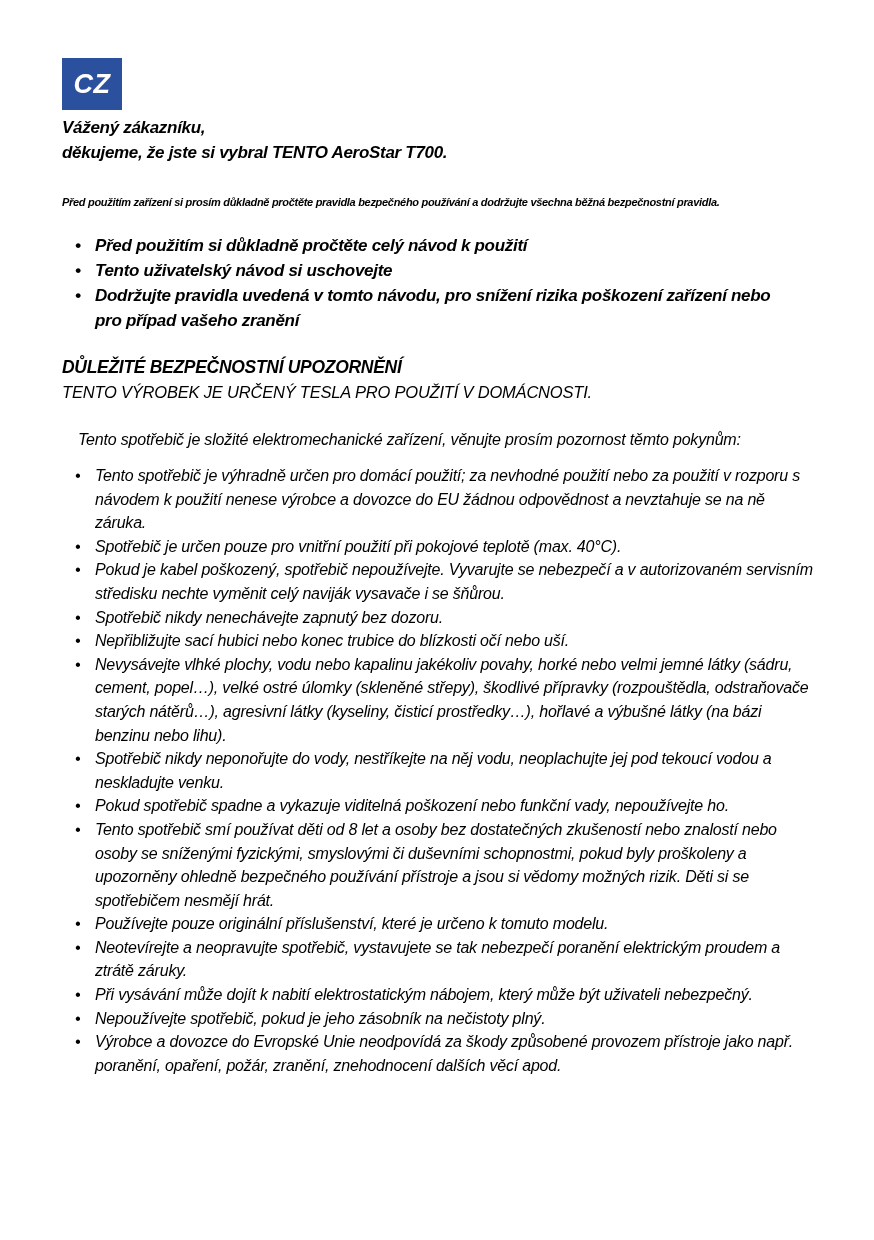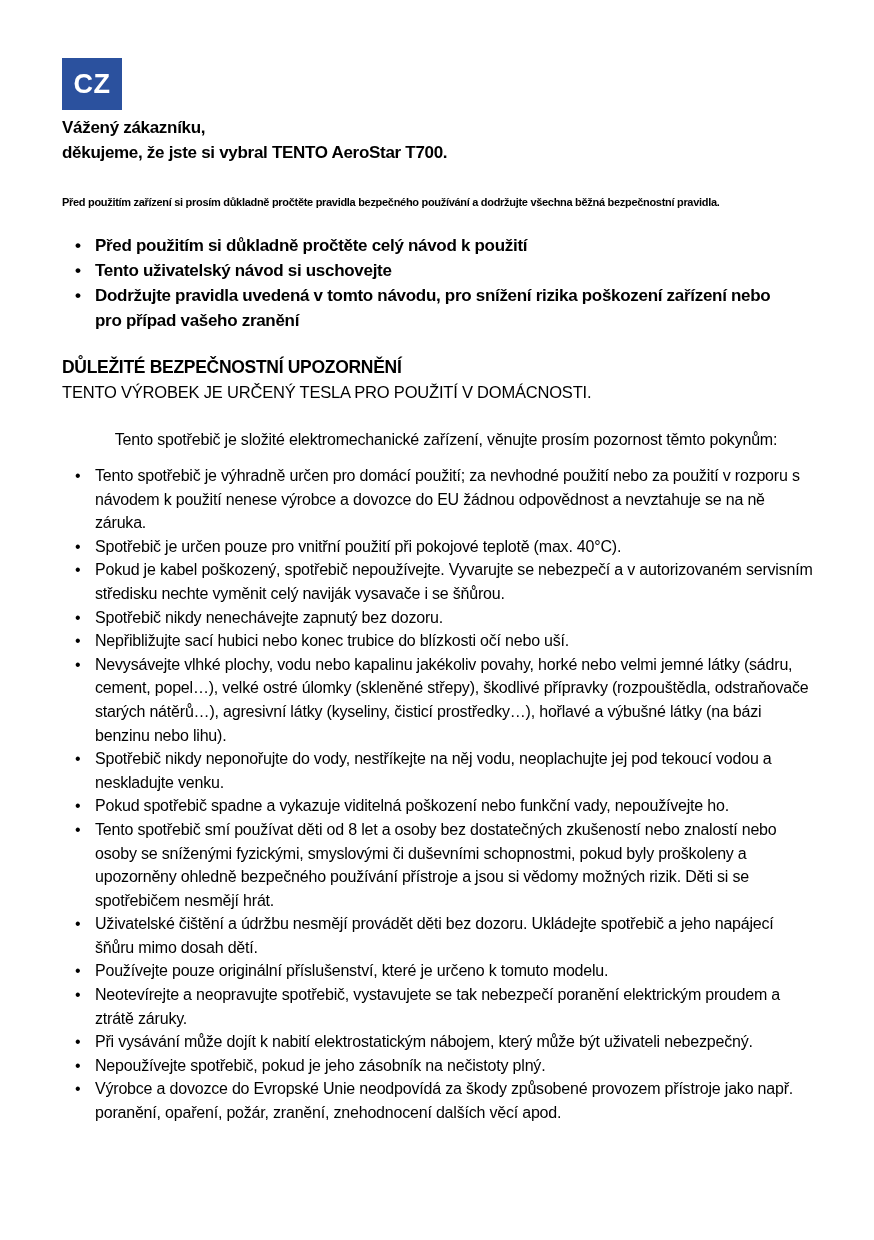--- a/index.html
+++ b/index.html
@@ -10,20 +10,21 @@
     color:#000;
     -webkit-font-smoothing:antialiased;
   }
   .page {
     position:relative;
     width:874px; height:1240px;
     background:#fff;
     overflow:hidden;
     box-sizing:border-box;
     padding:58px 60px 0 62px;
+    font-style:italic;
   }
   .lang-badge {
     width:60px; height:52px;
     background:#2b519e;
     color:#fff;
     font-weight:bold;
     font-size:27px;
     letter-spacing:0.5px;
     display:flex; align-items:center; justify-content:center;
     margin-bottom:5px;
@@ -78,21 +79,20 @@
     font-weight:normal;
     font-size:16.5px;
     line-height:25px;
     letter-spacing:-0.2px;
   }
   .instructions-intro {
     margin:22px 0 12px 16px;
     font-size:16px;
     line-height:25px;
     letter-spacing:-0.2px;
-    text-align:center;
   }
   ul.safety-bullets li {
     font-size:16px;
     line-height:23.6px;
     letter-spacing:-0.2px;
     max-width:722px;
   }
 </style>
 </head>
 <body>
@@ -124,21 +124,20 @@
   <ul class="bullets safety-bullets">
     <li>Tento spotřebič je výhradně určen pro domácí použití; za nevhodné použití nebo za použití v rozporu s návodem k použití nenese výrobce a dovozce do EU žádnou odpovědnost a nevztahuje se na ně záruka.</li>
     <li>Spotřebič je určen pouze pro vnitřní použití při pokojové teplotě (max. 40°C).</li>
     <li>Pokud je kabel poškozený, spotřebič nepoužívejte. Vyvarujte se nebezpečí a v autorizovaném servisním středisku nechte vyměnit celý naviják vysavače i se šňůrou.</li>
     <li>Spotřebič nikdy nenechávejte zapnutý bez dozoru.</li>
     <li>Nepřibližujte sací hubici nebo konec trubice do blízkosti očí nebo uší.</li>
     <li>Nevysávejte vlhké plochy, vodu nebo kapalinu jakékoliv povahy, horké nebo velmi jemné látky (sádru, cement, popel…), velké ostré úlomky (skleněné střepy), škodlivé přípravky (rozpouštědla, odstraňovače starých nátěrů…), agresivní látky (kyseliny, čisticí prostředky…), hořlavé a výbušné látky (na bázi benzinu nebo lihu).</li>
     <li>Spotřebič nikdy neponořujte do vody, nestříkejte na něj vodu, neoplachujte jej pod tekoucí vodou a neskladujte venku.</li>
     <li>Pokud spotřebič spadne a vykazuje viditelná poškození nebo funkční vady, nepoužívejte ho.</li>
     <li>Tento spotřebič smí používat děti od 8 let a osoby bez dostatečných zkušeností nebo znalostí nebo osoby se sníženými fyzickými, smyslovými či duševními schopnostmi, pokud byly proškoleny a upozorněny ohledně bezpečného používání přístroje a jsou si vědomy možných rizik. Děti si se spotřebičem nesmějí hrát.</li>
-    <li>Uživatelské čištění a údržbu nesmějí provádět děti bez dozoru. Ukládejte spotřebič a jeho napájecí šňůru mimo dosah dětí.</li>
     <li>Používejte pouze originální příslušenství, které je určeno k tomuto modelu.</li>
     <li>Neotevírejte a neopravujte spotřebič, vystavujete se tak nebezpečí poranění elektrickým proudem a ztrátě záruky.</li>
     <li>Při vysávání může dojít k nabití elektrostatickým nábojem, který může být uživateli nebezpečný.</li>
     <li>Nepoužívejte spotřebič, pokud je jeho zásobník na nečistoty plný.</li>
     <li>Výrobce a dovozce do Evropské Unie neodpovídá za škody způsobené provozem přístroje jako např. poranění, opaření, požár, zranění, znehodnocení dalších věcí apod.</li>
   </ul>
 
 </div>
 
 </body></html>

